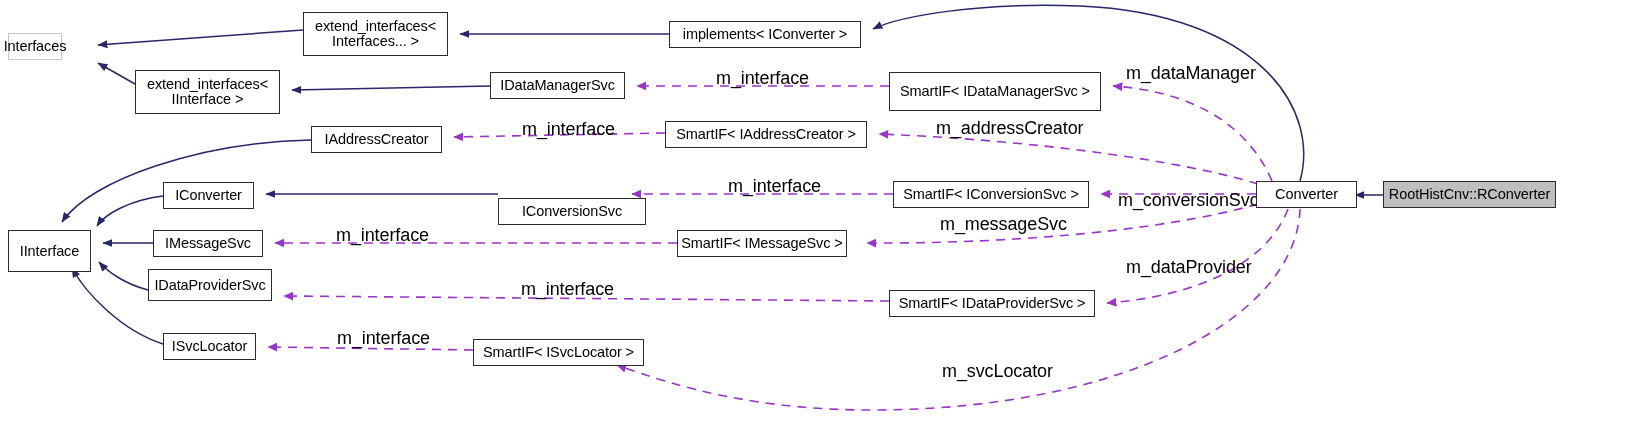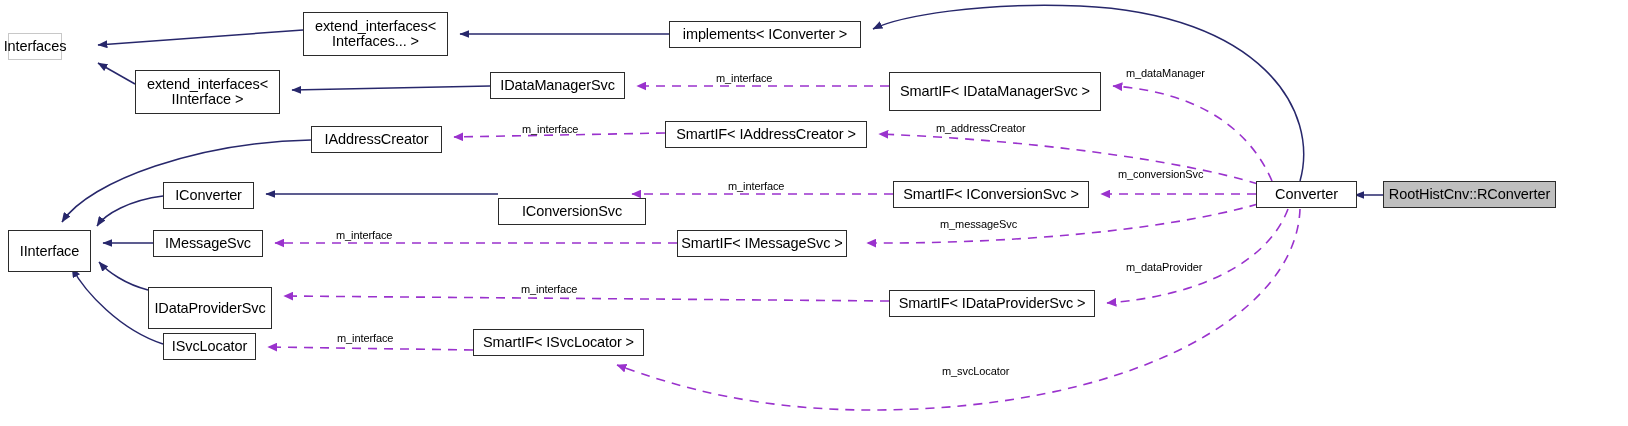--- a/index.html
+++ b/index.html
@@ -46,21 +46,21 @@
   .node.faded {
     border: 1px solid #c8c8c8;
   }
   .node.highlight {
     background: #bfbfbf;
     border: 1.6px solid #2b2b2b;
   }
   .edge-label {
     position: absolute;
     color: #000000;
-    font-size: 11px;
+    font-size: 18px;
     line-height: 16px;
     white-space: pre;
     letter-spacing: -0.1px;
     z-index: 2;
     background: transparent;
   }
 </style>
 </head>
 <body>
 
@@ -140,33 +140,33 @@
   <div class="node thick" style="left:490px;top:72px;width:135px;height:27px;">IDataManagerSvc</div>
   <div class="node thick" style="left:889px;top:72px;width:212px;height:39px;">SmartIF&lt; IDataManagerSvc &gt;</div>
   <div class="node thick" style="left:311px;top:126px;width:131px;height:27px;">IAddressCreator</div>
   <div class="node thick" style="left:665px;top:121px;width:202px;height:27px;text-align:right;">SmartIF&lt; IAddressCreator &gt;</div>
   <div class="node thick" style="left:163px;top:182px;width:91px;height:27px;">IConverter</div>
   <div class="node thick" style="left:498px;top:181px;width:148px;height:27px;margin-top:17px;">IConversionSvc</div>
   <div class="node thick" style="left:893px;top:181px;width:196px;height:27px;text-align:center;">SmartIF&lt; IConversionSvc &gt;</div>
   <div class="node thick" style="left:8px;top:230px;width:83px;height:42px;">IInterface</div>
   <div class="node thick" style="left:153px;top:230px;width:110px;height:27px;">IMessageSvc</div>
   <div class="node thick" style="left:677px;top:230px;width:170px;height:27px;">SmartIF&lt; IMessageSvc &gt;</div>
-  <div class="node thick" style="left:148px;top:287px;width:124px;height:42px;text-align:center;">IDataProviderSvc</div>
+  <div class="node thick" style="left:148px;top:269px;width:124px;height:32px;text-align:center;">IDataProviderSvc</div>
   <div class="node thick" style="left:889px;top:290px;width:206px;height:27px;">SmartIF&lt; IDataProviderSvc &gt;</div>
   <div class="node thick" style="left:163px;top:333px;width:93px;height:27px;">ISvcLocator</div>
-  <div class="node thick" style="left:473px;top:329px;width:171px;height:27px;">SmartIF&lt; ISvcLocator &gt;</div>
+  <div class="node thick" style="left:473px;top:339px;width:171px;height:27px;">SmartIF&lt; ISvcLocator &gt;</div>
   <div class="node thick" style="left:1256px;top:181px;width:101px;height:27px;">Converter</div>
   <div class="node highlight" style="left:1383px;top:181px;width:173px;height:27px;">RootHistCnv::RConverter</div>
 
   <div class="edge-label" style="left:716px;top:70px;">m_interface</div>
   <div class="edge-label" style="left:1126px;top:65px;">m_dataManager</div>
   <div class="edge-label" style="left:522px;top:121px;">m_interface</div>
   <div class="edge-label" style="left:936px;top:120px;">m_addressCreator</div>
   <div class="edge-label" style="left:728px;top:178px;">m_interface</div>
-  <div class="edge-label" style="left:1118px;top:166px;">m_conversionSvc</div>
+  <div class="edge-label" style="left:1118px;top:192px;">m_conversionSvc</div>
   <div class="edge-label" style="left:336px;top:227px;">m_interface</div>
   <div class="edge-label" style="left:940px;top:216px;">m_messageSvc</div>
   <div class="edge-label" style="left:1126px;top:259px;">m_dataProvider</div>
   <div class="edge-label" style="left:521px;top:281px;">m_interface</div>
   <div class="edge-label" style="left:337px;top:330px;">m_interface</div>
   <div class="edge-label" style="left:942px;top:363px;">m_svcLocator</div>
 
 </div>
 
 </body></html>

